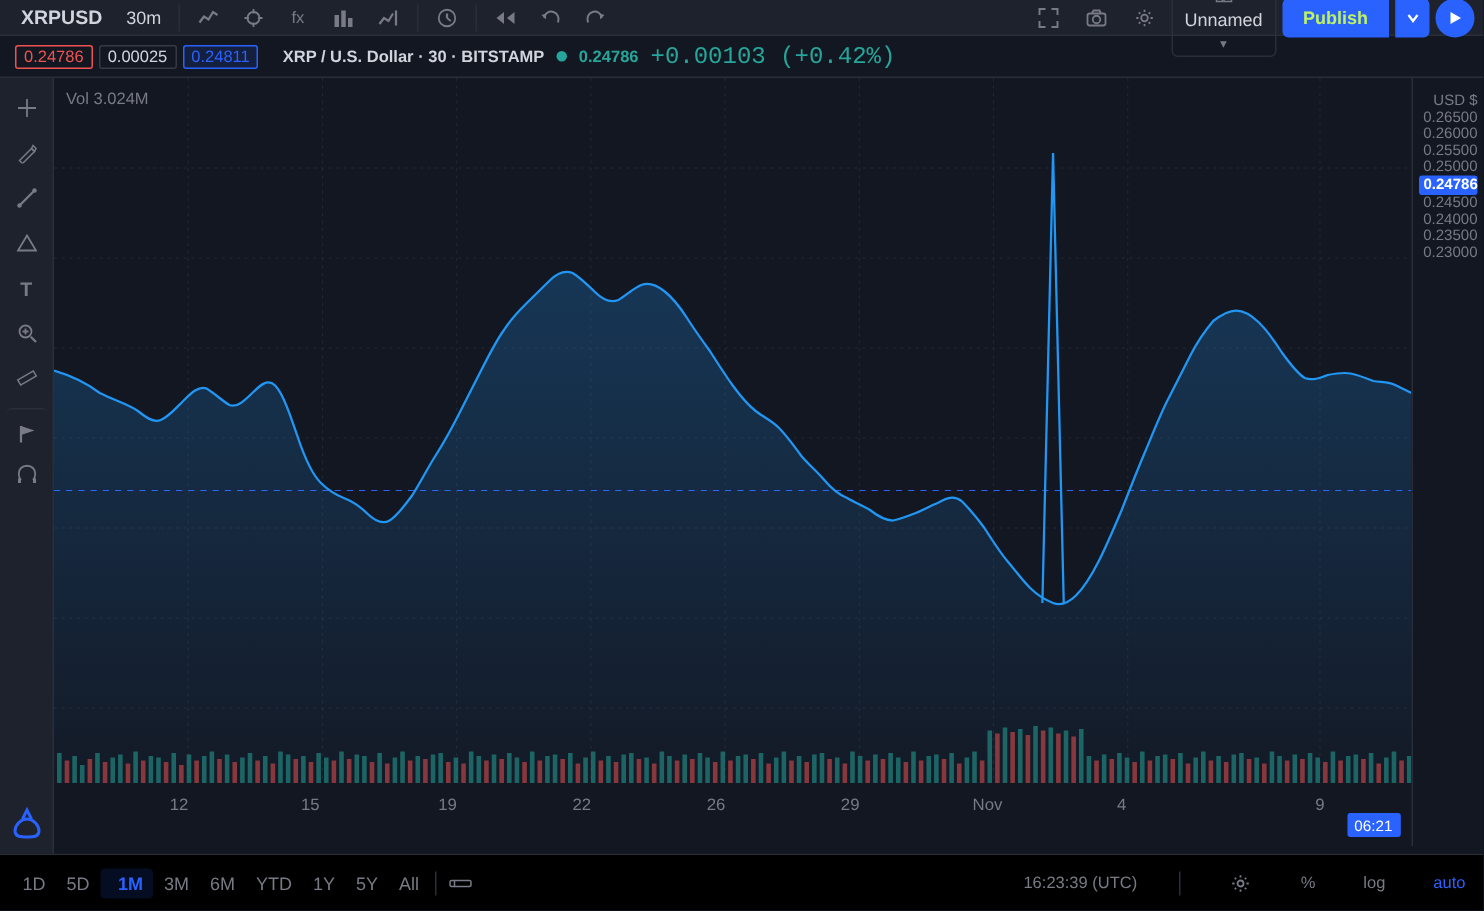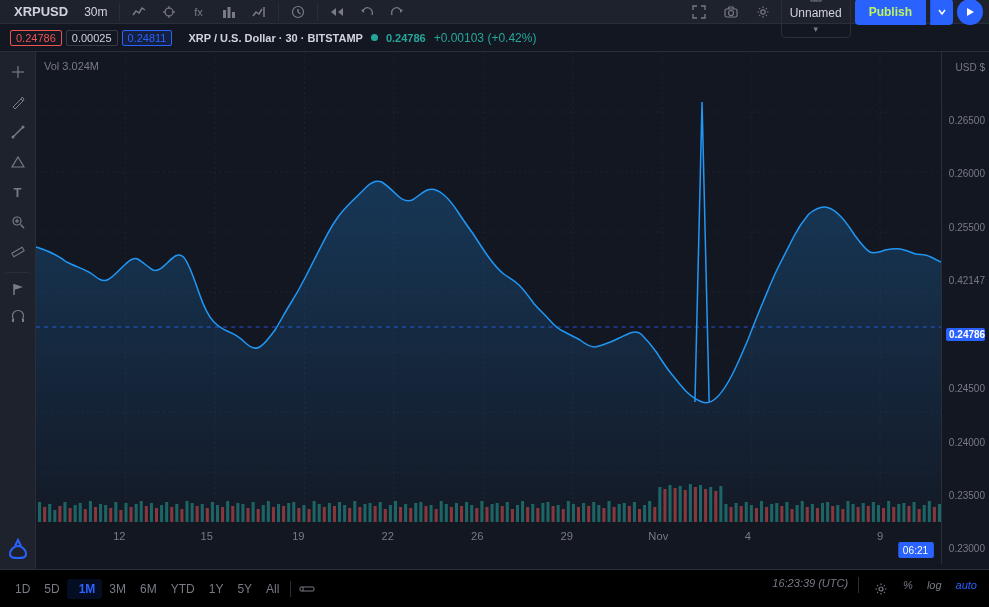--- a/index.html
+++ b/index.html
@@ -117,21 +117,22 @@
       background: #26a69a;
       display: inline-block;
     }
     .price-current {
       color: #26a69a;
       font-size: 11px;
       font-weight: 600;
     }
     .price-change-pos {
       color: #26a69a;
-      font-size: 12px;
+      font-size: 16px;
+      font-family: Liberation Mono, monospace;
     }
     .price-boxes {
       display: flex;
       gap: 4px;
       margin-right: 8px;
     }
     .price-box {
       border: 1px solid #363a45;
       border-radius: 2px;
       padding: 1px 5px;
@@ -179,21 +180,20 @@
       position: absolute;
       top: 0; left: 0; right: 48px; bottom: 0;
     }
     .price-axis {
       position: absolute;
       top: 0; right: 0; width: 48px; bottom: 5px;
       background: #131722;
       border-left: 1px solid #2a2e39;
       display: flex;
       flex-direction: column;
-      justify-content: space-between;
       padding: 10px 4px;
     }
     .price-label {
       font-size: 10px;
       color: #787b86;
       text-align: right;
     }
     .price-label-current {
       background: #2962ff;
       color: #fff;
@@ -230,24 +230,24 @@
       font-size: 12px;
       color: #787b86;
       border: none;
       background: transparent;
     }
     .timeframe-btn.active { background: #2962ff22; color: #2962ff; font-weight: 700; padding-left: 12px; }
     .bottom-sep { width: 1px; height: 16px; background: #2a2e39; margin: 0 4px; }
     .bottom-right {
       margin-left: auto;
       display: flex;
-      gap: 6px;
+      align-items: center;
+      gap: 24px;
       color: #787b86;
       font-size: 11px;
-      font-style: italic;
     }
     .bottom-icon-btn {
       width: 24px; height: 24px;
       display: flex; align-items: center; justify-content: center;
       cursor: pointer; border-radius: 3px; color: #787b86; font-size: 12px;
     }
 
     
     .chart-svg { width: 100%; height: 100%; }
 
@@ -822,21 +822,21 @@
         <text x="865" y="502" fill="#fff" font-size="10" text-anchor="middle">06:21</text>
 
       </svg>
     </div>
 
     <div class="price-axis">
       <span class="price-label">USD $</span>
       <span class="price-label">0.26500</span>
       <span class="price-label">0.26000</span>
       <span class="price-label">0.25500</span>
-      <span class="price-label">0.42147</span>
+      <span class="price-label">0.25000</span>
       <span class="price-label-current">0.24786</span>
       <span class="price-label">0.24500</span>
       <span class="price-label">0.24000</span>
       <span class="price-label">0.23500</span>
       <span class="price-label">0.23000</span>
     </div>
   </div>
 </div>
 
 <div class="bottom-bar">

